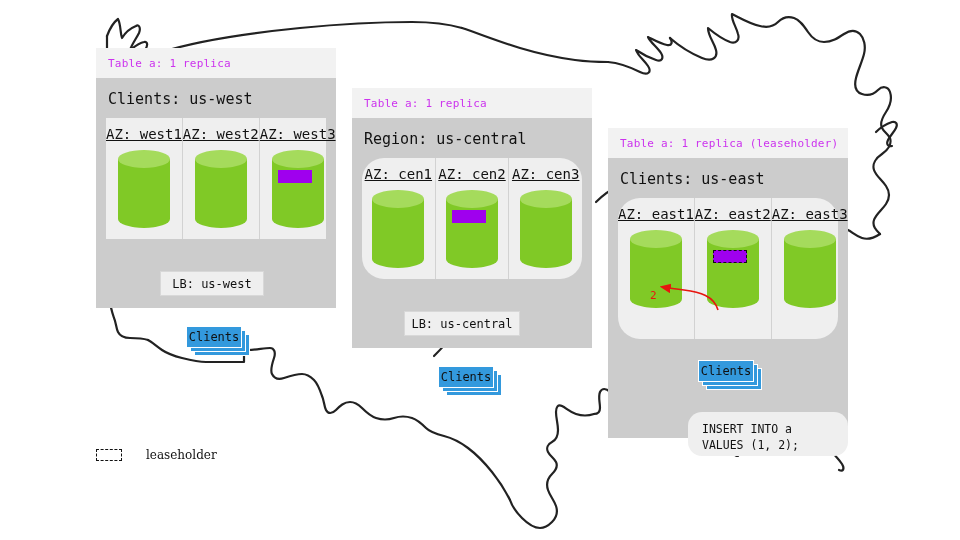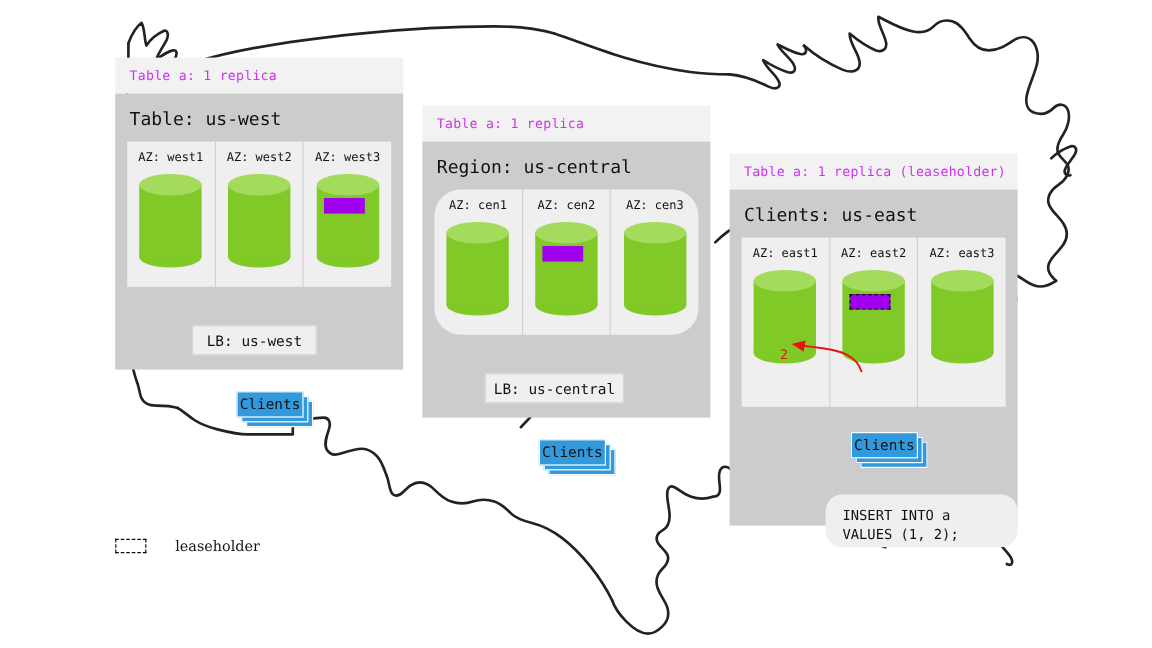--- a/index.html
+++ b/index.html
@@ -66,25 +66,26 @@
     text-align: center;
     padding: 8px 0 10px 0;
     position: relative;
     box-sizing: border-box;
   }
   .az-cell + .az-cell {
     border-left: 1px solid #d2d2d2;
   }
   .az-label {
     font-family: "DejaVu Sans Mono", monospace;
-    font-size: 10px;
+    font-size: 14px;
     color: #111111;
     white-space: nowrap;
     display: block;
     margin-bottom: 8px;
+    text-decoration: underline;
   }
 
   
   .cyl-wrap {
     position: relative;
     margin: 0 auto;
   }
   .cylinder {
     position: relative;
     width: 100%;
@@ -138,21 +139,20 @@
     display: flex;
     align-items: center;
     justify-content: center;
     z-index: 12;
   }
 
   
   .clients-stack {
     position: absolute;
     z-index: 12;
-    margin-left: 11px;
   }
   .clients-shadow {
     position: absolute;
     background: #3399dd;
     border: 1.5px solid #ffffff;
     box-sizing: border-box;
   }
   .clients-front {
     position: absolute;
     left: 0; top: 0;
@@ -317,21 +317,21 @@
     <path fill="none" stroke="#222222" stroke-width="2.2" stroke-linecap="round" stroke-linejoin="round" d="M876,132 C880,128 886,124 892,122 C896,121 898,124 896,128
              C894,132 890,136 888,140 C886,144 888,147 892,146"></path>
     <path fill="none" stroke="#222222" stroke-width="2.2" stroke-linecap="round" stroke-linejoin="round" d="M716,450 C720,444 726,438 732,434 C736,431 740,432 740,436
              C740,440 736,444 734,448 C732,452 734,456 738,456"></path>
     <path fill="none" stroke="#222222" stroke-width="2.2" stroke-linecap="round" stroke-linejoin="round" d="M826,446 C832,452 838,458 842,464 C845,469 843,472 839,470"></path>
   </svg>
 
   <div class="region-card" style="left:96px; top:48px; width:240px;">
     <div class="table-banner">Table a: 1 replica</div>
     <div class="region-body" style="height:230px;">
-      <div class="region-title">Table: us-west</div>
+      <div class="region-title">Clients: us-west</div>
       <div class="az-strip" style="height:121px;">
         <div class="az-cell">
           <span class="az-label">AZ: west1</span>
           <div class="cyl-wrap" style="width:52px;height:78px;">
             <div class="cylinder">
               <div class="cyl-bottom"></div>
               <div class="cyl-body"></div>
               <div class="cyl-top"></div>
             </div>
           </div>
@@ -418,21 +418,21 @@
       <div class="clients-front" style="width:56px; height:22px;">
         <span>Clients</span>
       </div>
     </div>
   </div>
 
   <div class="region-card" style="left:608px; top:128px; width:240px;">
     <div class="table-banner">Table a: 1 replica (leaseholder)</div>
     <div class="region-body" style="height:280px;">
       <div class="region-title">Clients: us-east</div>
-      <div class="az-strip" style="height:141px;">
+      <div class="az-strip" style="height:141px;border-radius:22px;">
         <div class="az-cell">
           <span class="az-label">AZ: east1</span>
           <div class="cyl-wrap" style="width:52px;height:78px;">
             <div class="cylinder">
               <div class="cyl-bottom"></div>
               <div class="cyl-body"></div>
               <div class="cyl-top"></div>
             </div>
           </div>
         </div>

